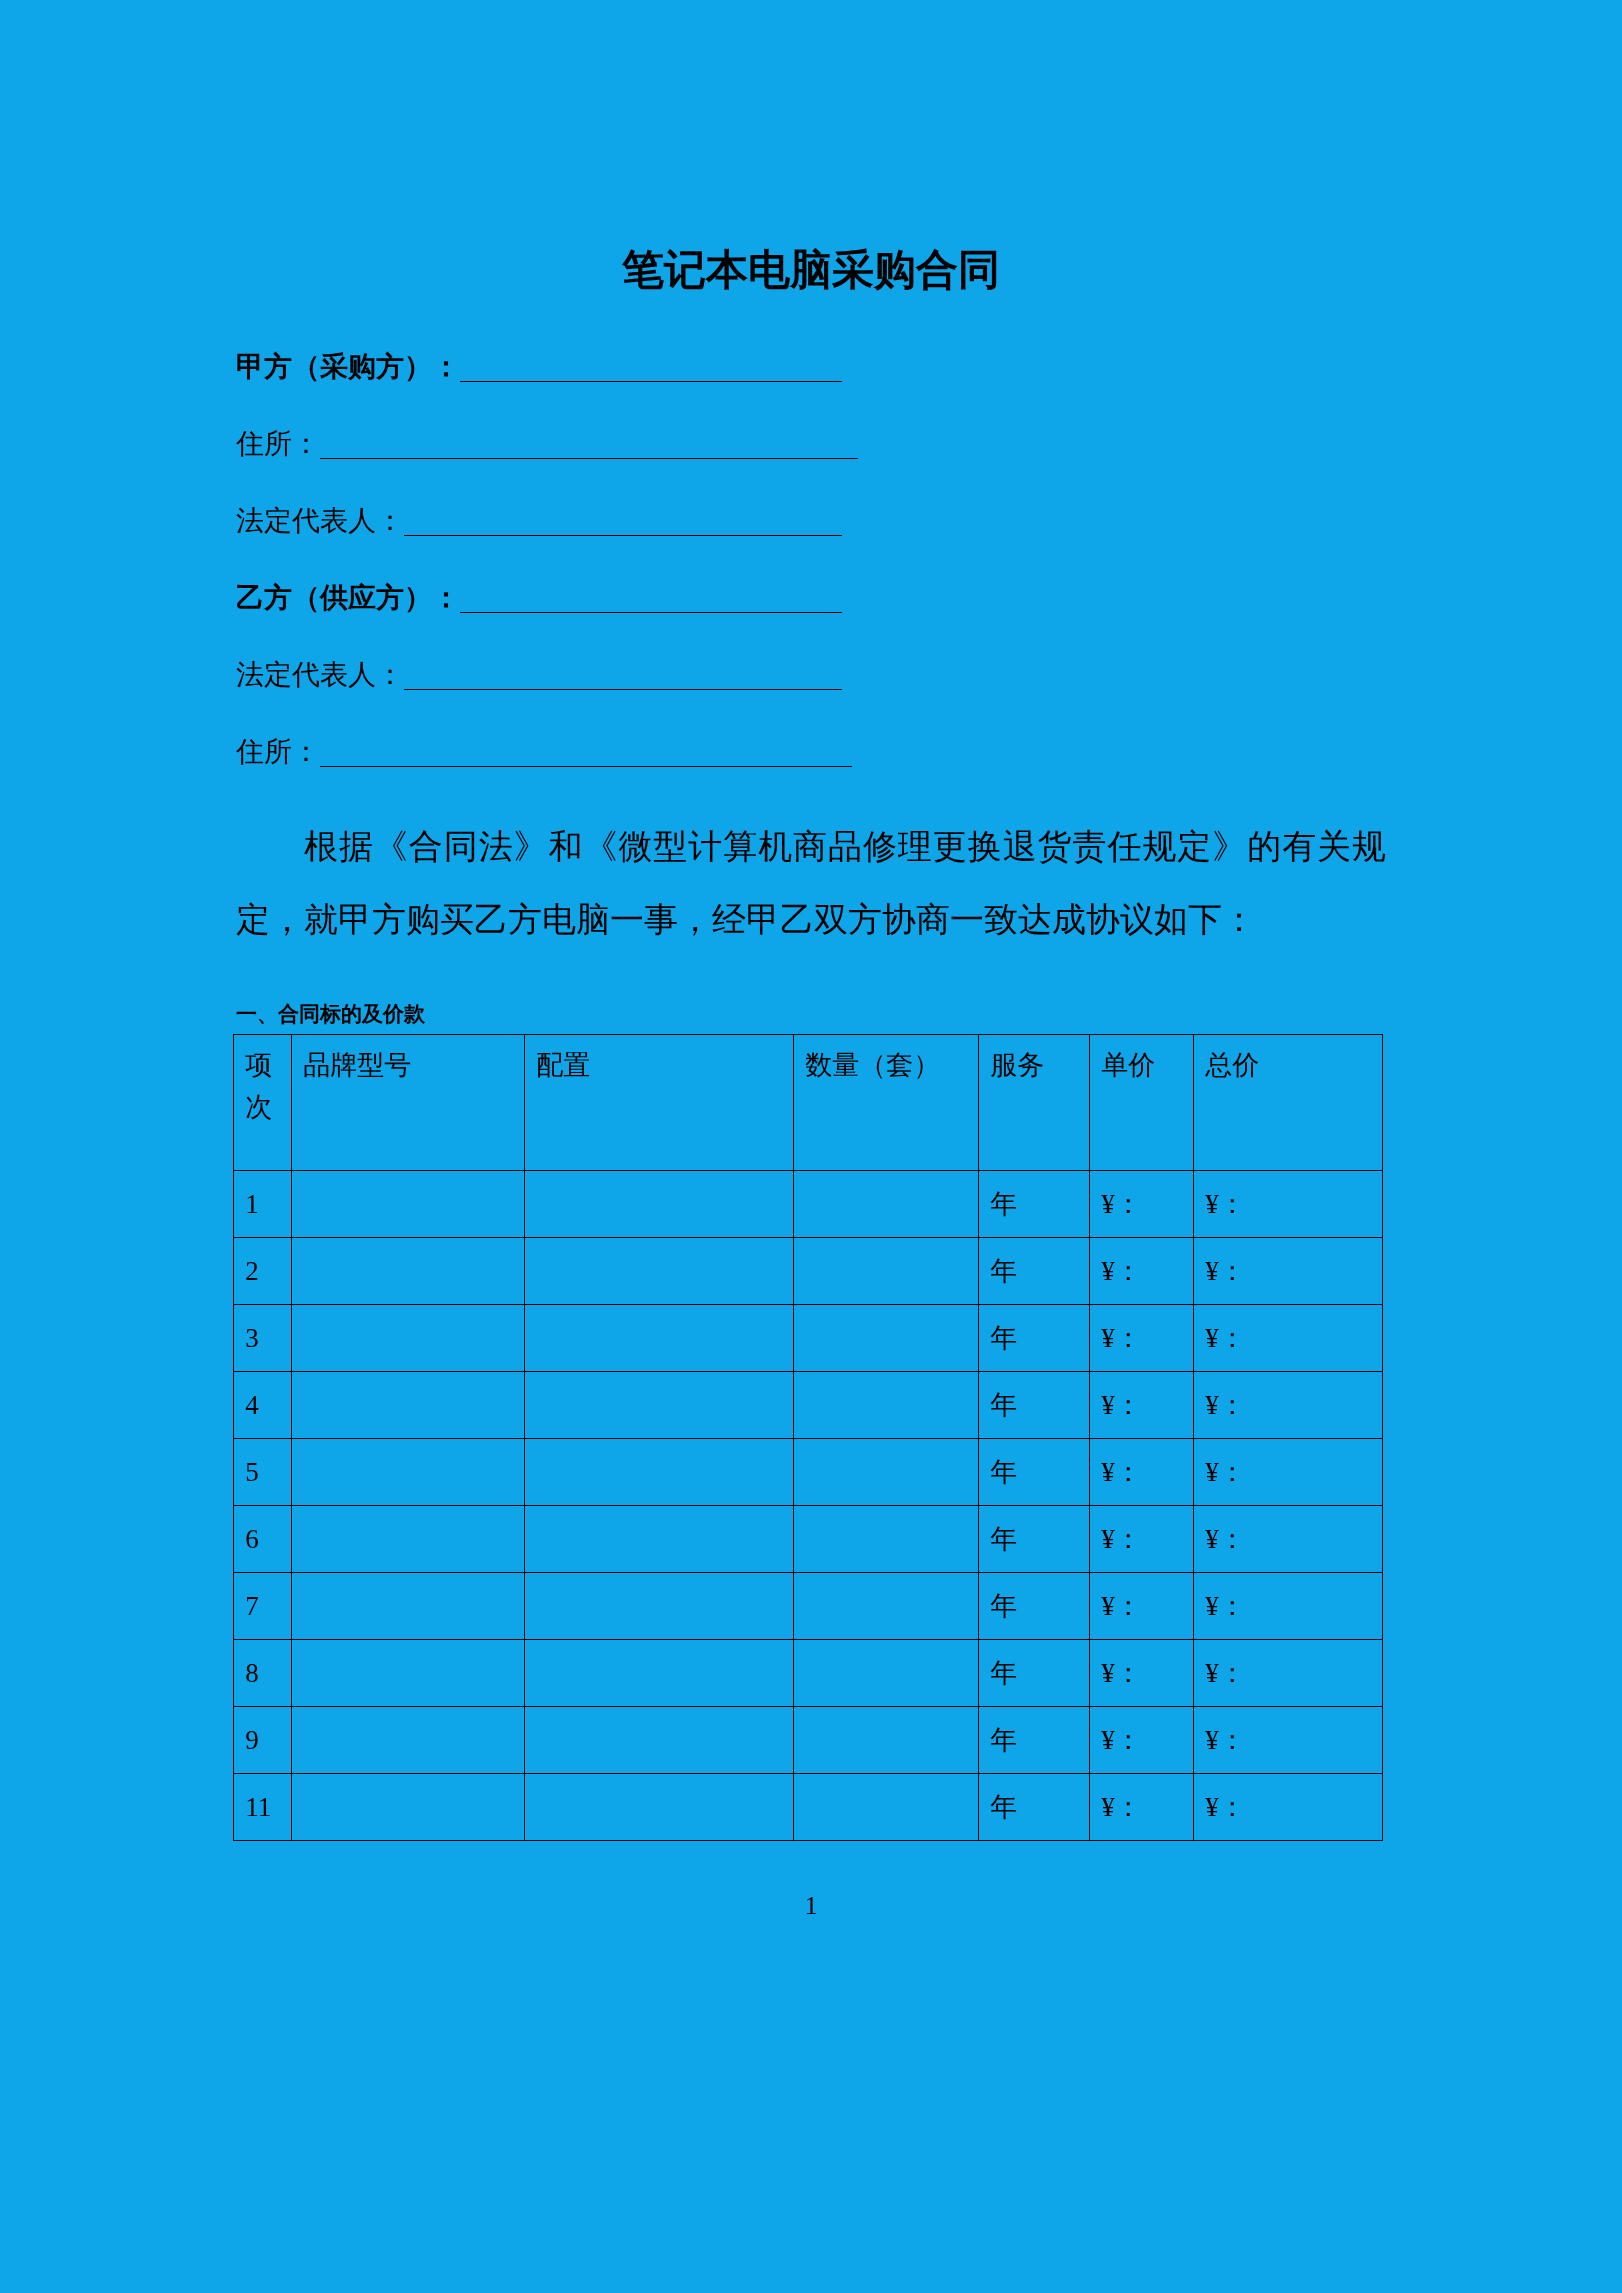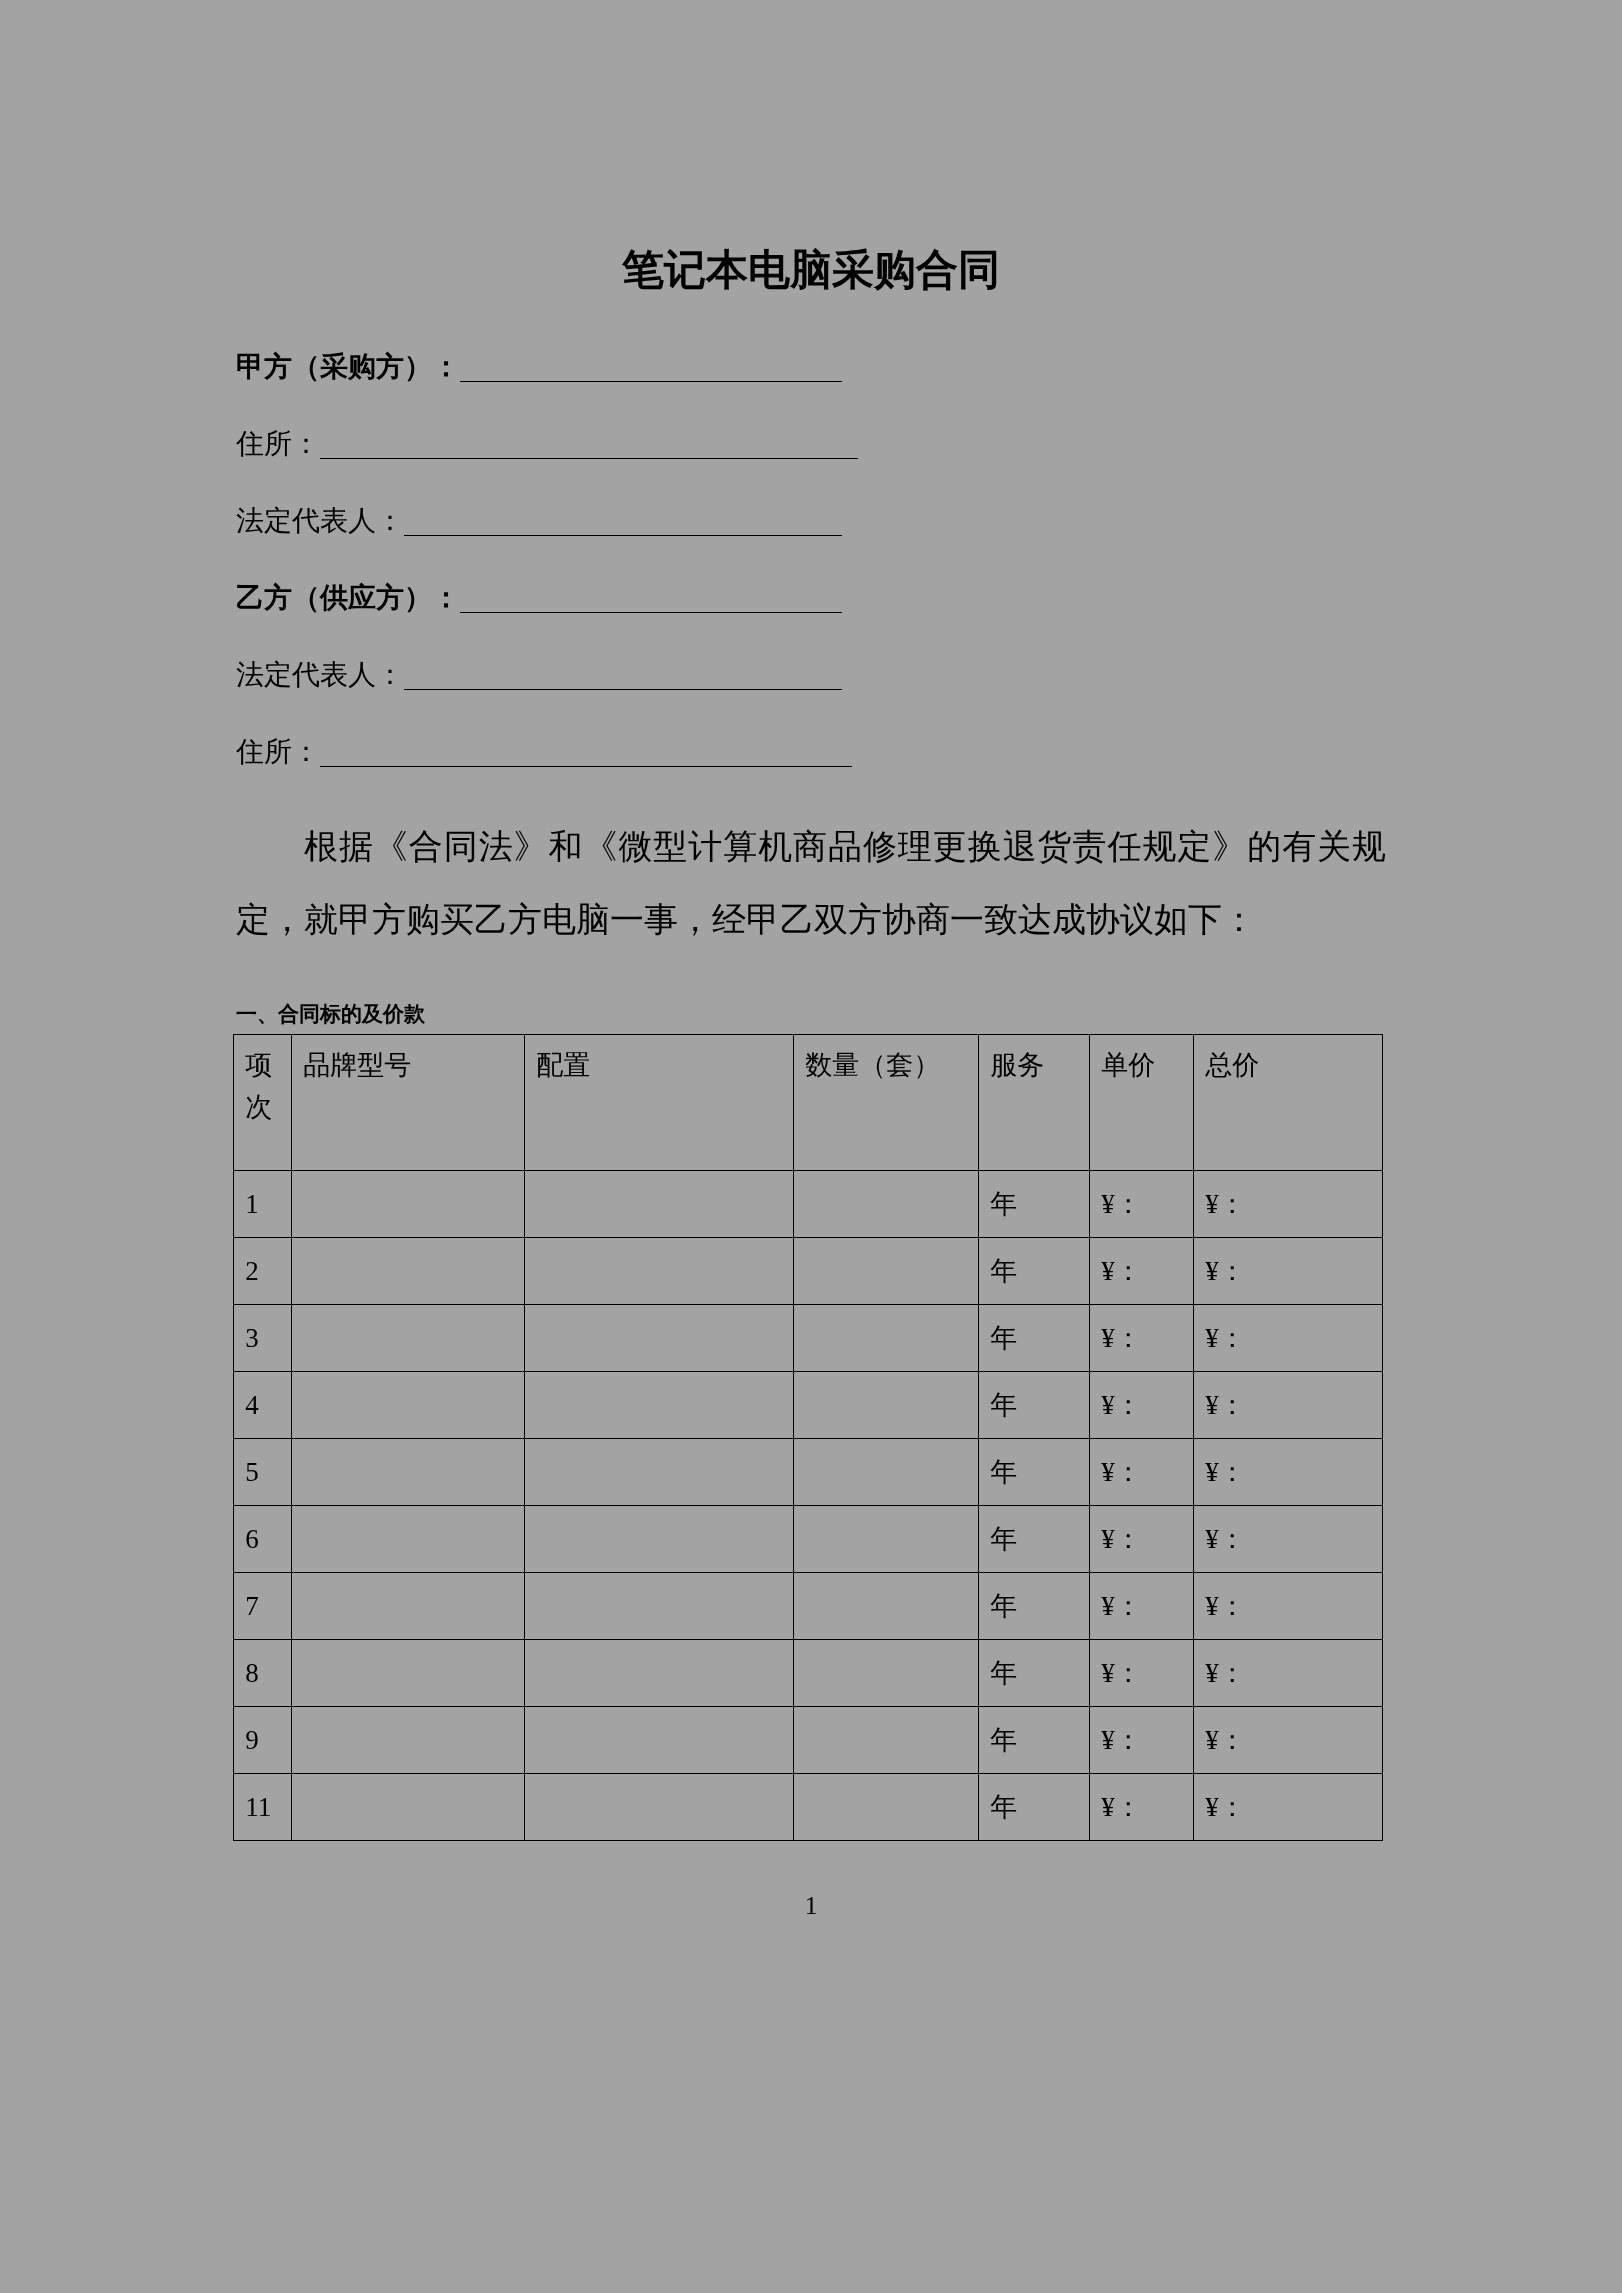--- a/index.html
+++ b/index.html
@@ -2,21 +2,21 @@
 <html style="font-size:14.5px"><head>
 <meta charset="utf-8">
 <style>
   * { margin: 0; padding: 0; box-sizing: border-box; }
   html, body { background: #ffffff; }
   .page {
     position: relative;
     width: 1623px;
     height: 2294px;
     margin: 0 auto;
-    background: #a3a3a3;
+    background: #0ea5e9;
     color: #000000;
     font-family: "Liberation Serif", "DejaVu Serif", serif;
     overflow: hidden;
   }
   .content {
     padding: 244px 237px 0 236px;
   }
   .title {
     text-align: center;
     font-family: "Liberation Sans", "DejaVu Sans", sans-serif;

